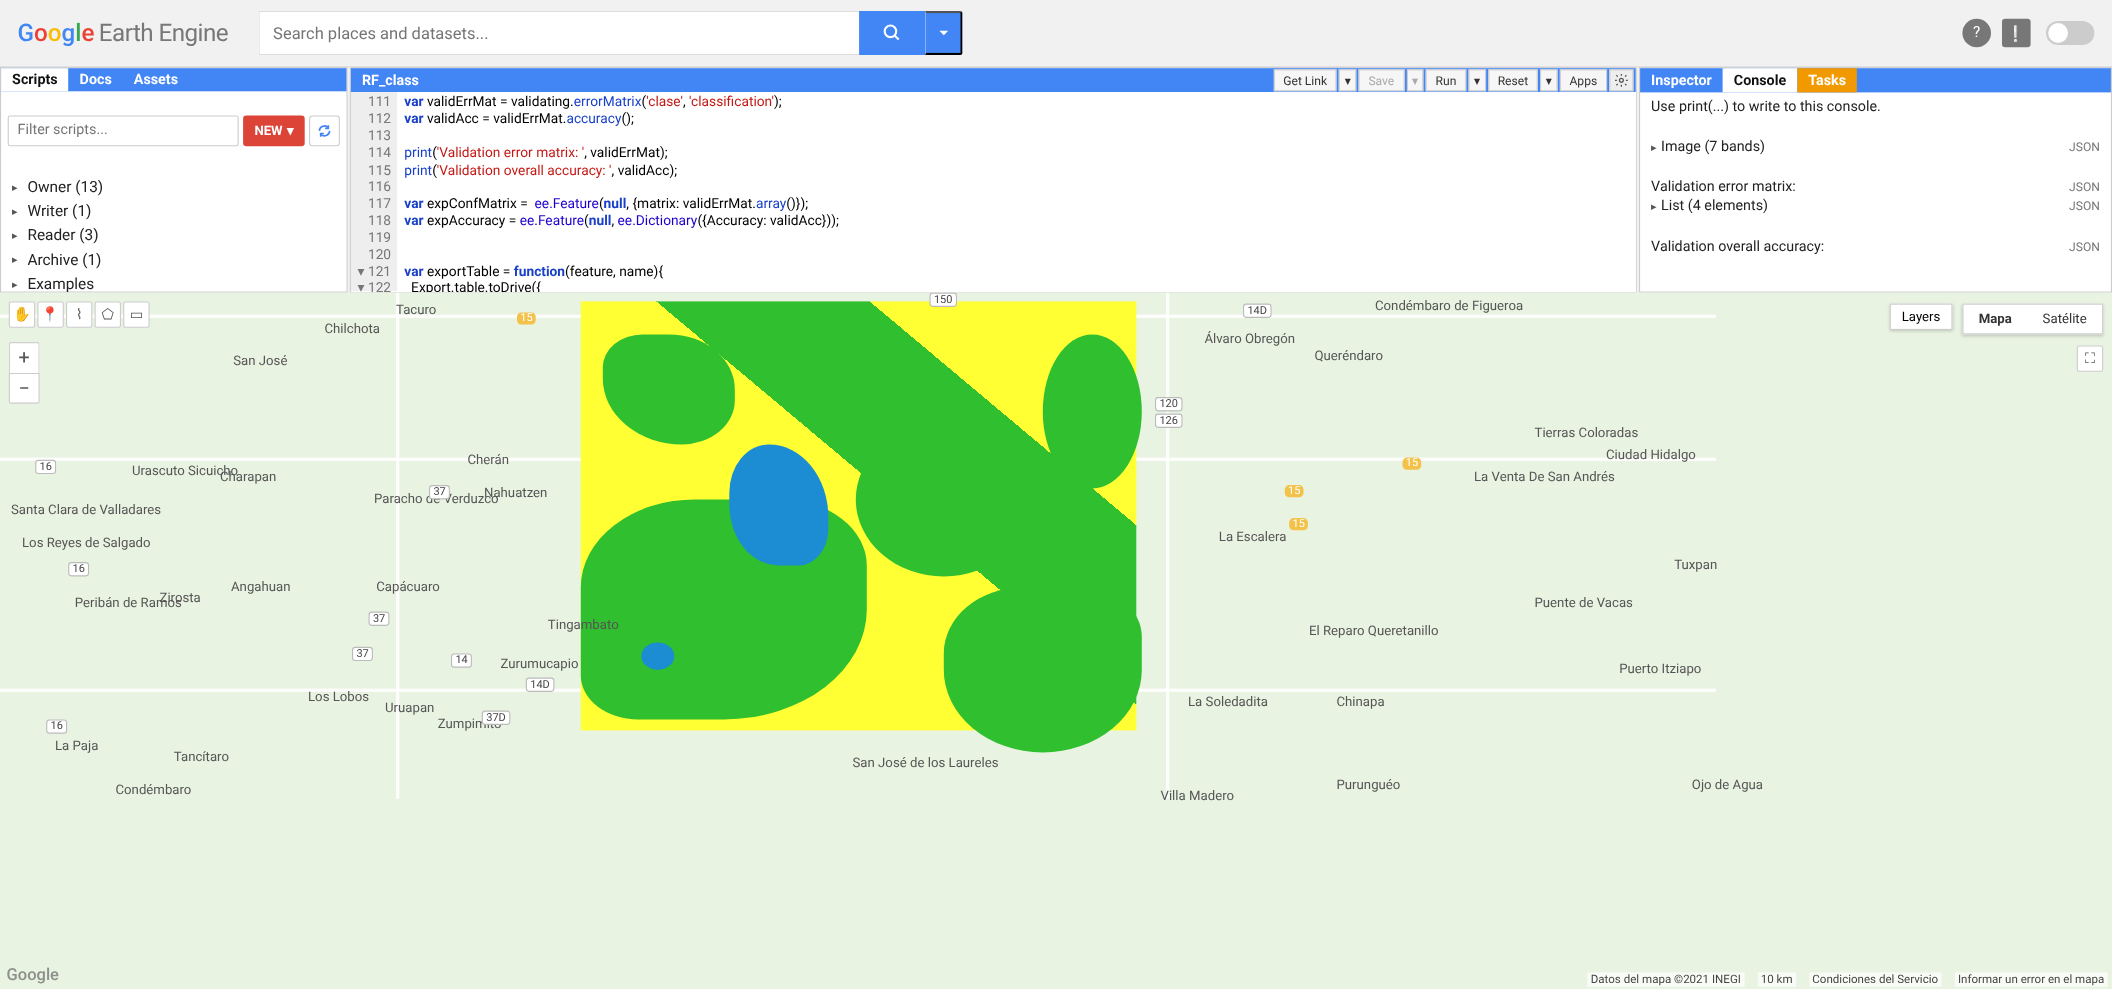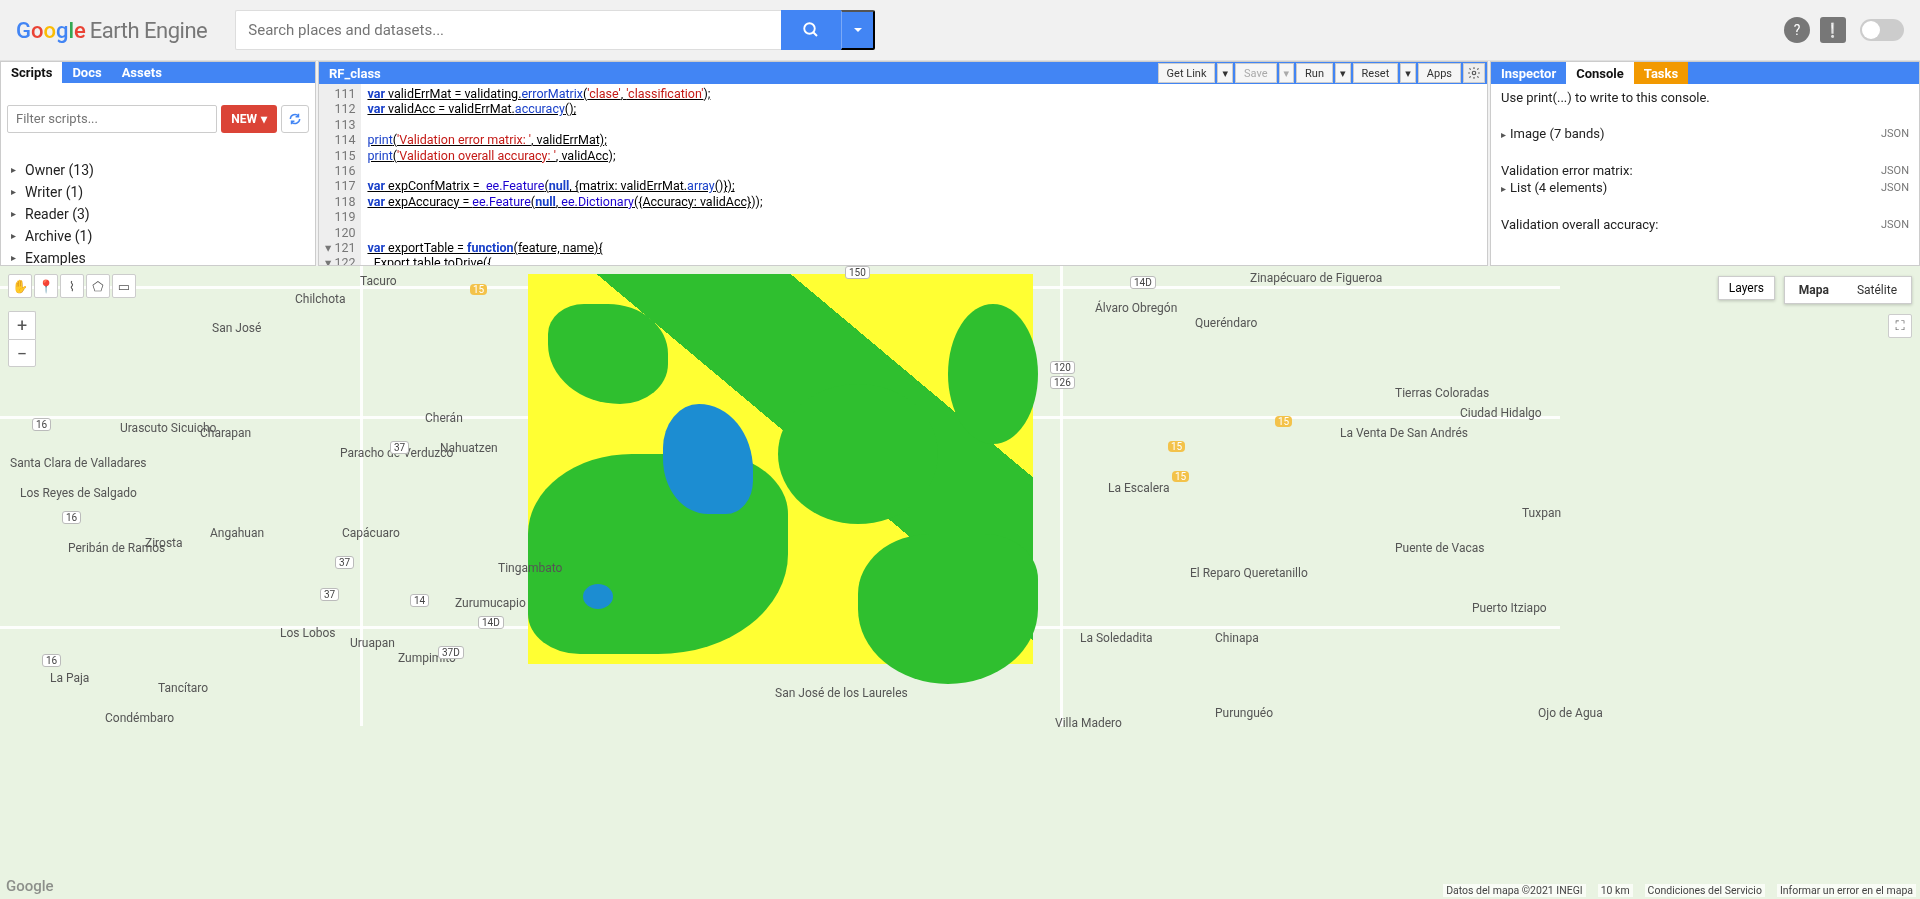--- a/index.html
+++ b/index.html
@@ -44,21 +44,21 @@
 .mid .tbuttons { display:flex; align-items:center; gap:2px; padding:0 2px;}
 .tbtn { height:20px; background:#f6f6f6; border:1px solid #ccc; font-size:11px; padding:0 8px; display:flex; align-items:center; cursor:pointer; color:#333;}
 .tbtn.disabled { color:#aaa;}
 .tbtn.dd { padding:0 4px;}
 .gearbtn{ width:22px; height:20px; background:#eee; border:1px solid #ccc; display:flex; align-items:center; justify-content:center; cursor:pointer;}
 
 .code { flex:1; display:flex; font-family:"Courier New",monospace; font-size:12.5px; overflow:auto; background:#fff;}
 .gutter { background:#eee; color:#777; text-align:right; padding:2px 6px; user-select:none;}
 .gutter div{height:15.4px; line-height:15.4px;}
 .codelines { padding:2px 6px; white-space:pre; }
-.codelines div{height:15.4px; line-height:15.4px;text-decoration:underline;}
+.codelines div{height:15.4px; line-height:15.4px;}
 .kw{color:#1940c9;font-weight:bold;} .fn{color:#1940c9;} .str{color:#c41a16;} .obj{color:#1c00cf;}
 
 .console { flex:1; padding:6px 10px; font-family:"Courier New",monospace; font-size:13px; color:#222; overflow:auto;}
 .console .row { display:flex; align-items:center; justify-content:space-between; padding:1px 0;}
 .console .row .exp::before{content:"▸"; font-size:10px; color:#555; margin-right:4px;}
 .console .json { color:#777; font-size:11px;}
 .console .spacer { height:20px;}
 
 
 .map { position:relative; flex:1; background:#E9F3E2; overflow:hidden;}
@@ -262,21 +262,21 @@
         <div class="city" style="left: 498px; top: 295px;">Tingambato</div>
         <div class="city" style="left: 455px; top: 330px;">Zurumucapio</div>
         <div class="city" style="left: 280px; top: 360px;">Los Lobos</div>
         <div class="city" style="left: 350px; top: 370px;">Uruapan</div>
         <div class="city" style="left: 398px; top: 385px;">Zumpimito</div>
         <div class="city" style="left: 50px; top: 405px;">La Paja</div>
         <div class="city" style="left: 158px; top: 415px;">Tancítaro</div>
         <div class="city" style="left: 105px; top: 445px;">Condémbaro</div>
         <div class="city" style="left: 775px; top: 420px;">San José de los Laureles</div>
         <div class="city" style="left: 1095px; top: 35px;">Álvaro Obregón</div>
-        <div class="city" style="left: 1250px; top: 5px;">Zinapécuaro de Figueroa</div>
+        <div class="city" style="left: 1250px; top: 5px;">Condémbaro de Figueroa</div>
         <div class="city" style="left: 1195px; top: 50px;">Queréndaro</div>
         <div class="city" style="left: 1108px; top: 215px;">La Escalera</div>
         <div class="city" style="left: 1395px; top: 120px;">Tierras Coloradas</div>
         <div class="city" style="left: 1340px; top: 160px;">La Venta De San Andrés</div>
         <div class="city" style="left: 1460px; top: 140px;">Ciudad Hidalgo</div>
         <div class="city" style="left: 1522px; top: 240px;">Tuxpan</div>
         <div class="city" style="left: 1395px; top: 275px;">Puente de Vacas</div>
         <div class="city" style="left: 1190px; top: 300px;">El Reparo Queretanillo</div>
         <div class="city" style="left: 1472px; top: 335px;">Puerto Itziapo</div>
         <div class="city" style="left: 1080px; top: 365px;">La Soledadita</div>

